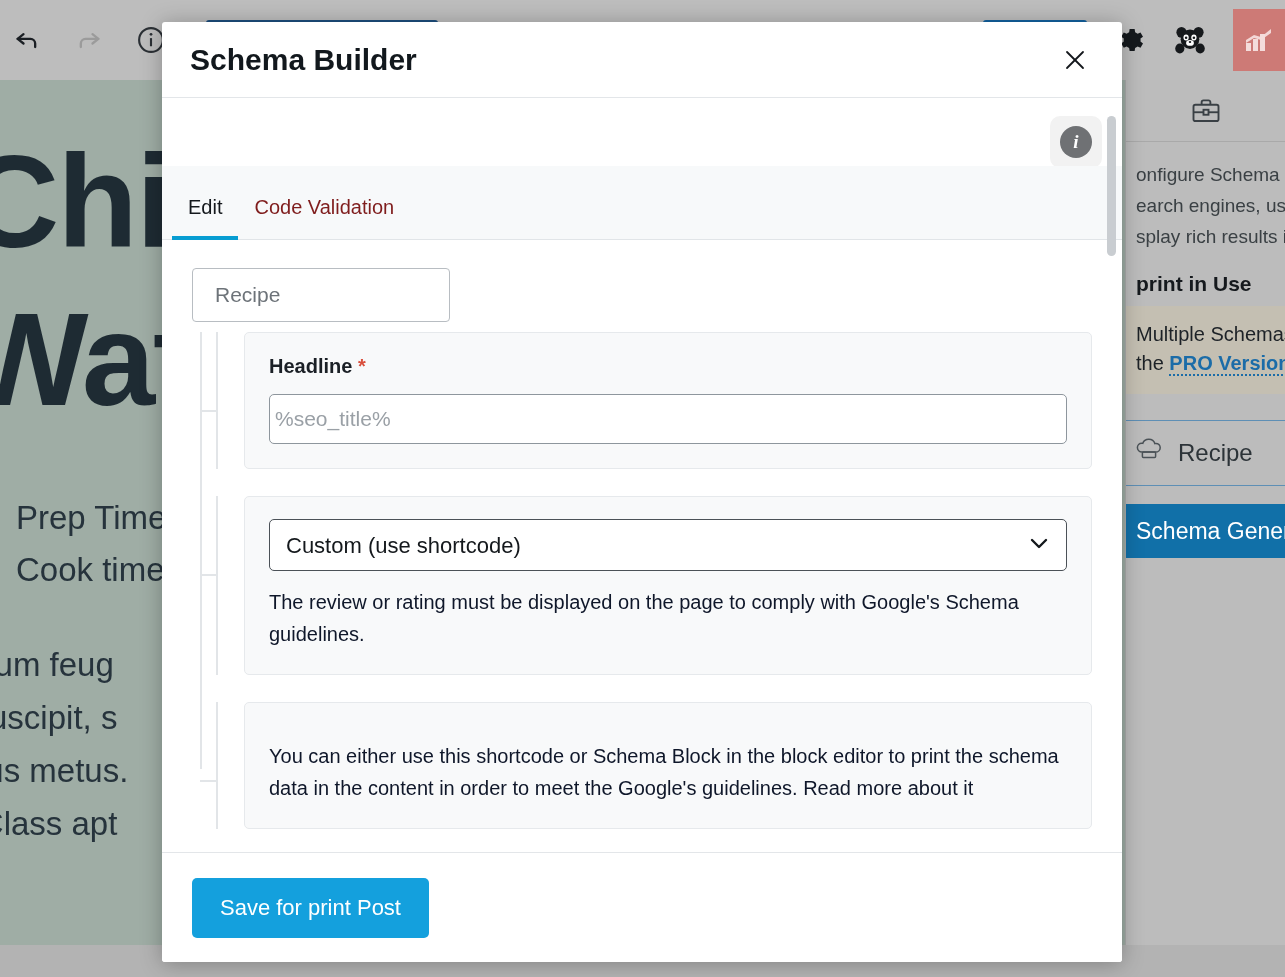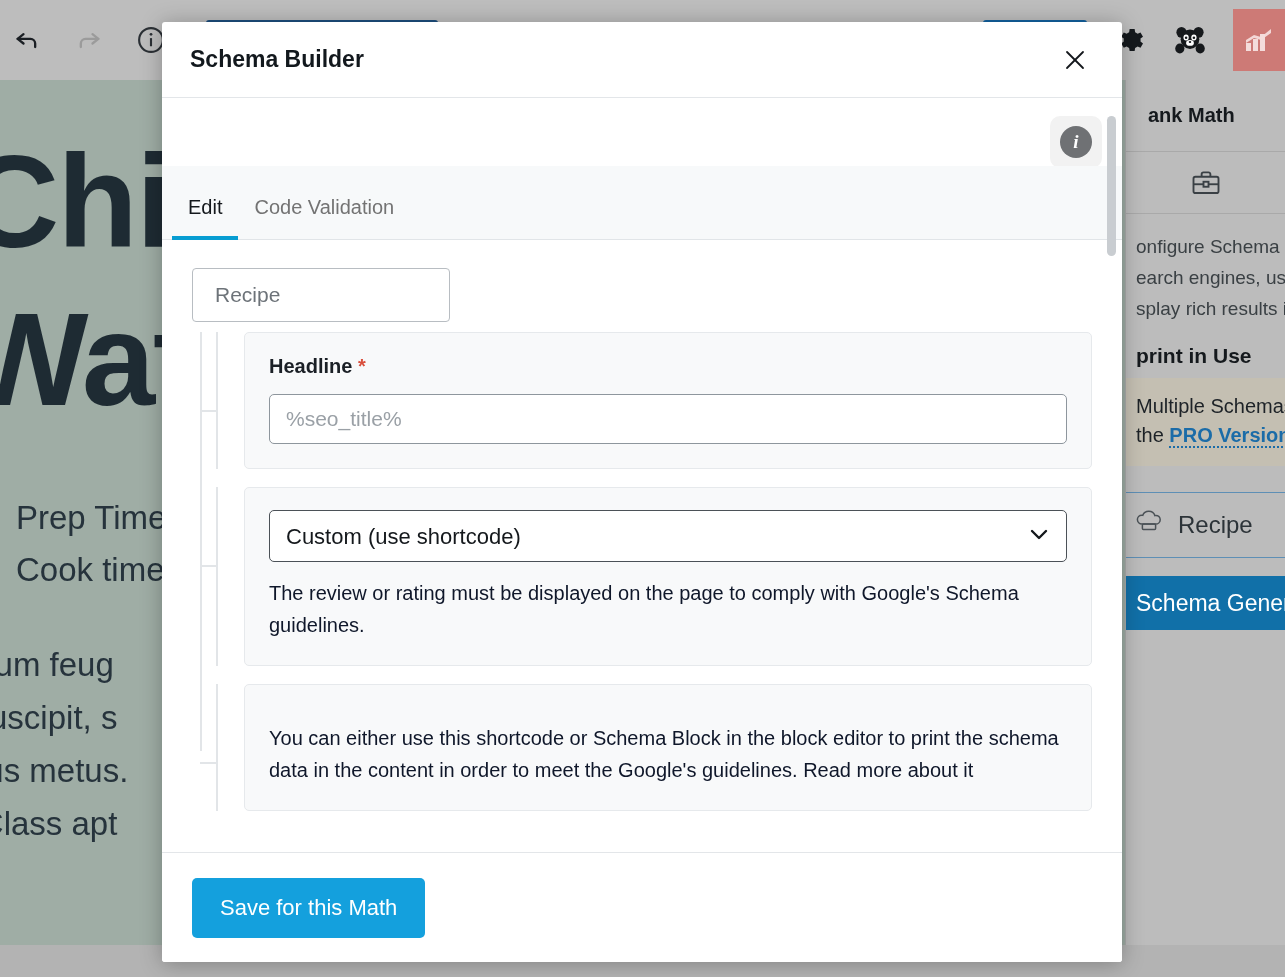--- a/index.html
+++ b/index.html
@@ -110,21 +110,21 @@
     position: absolute; top: 22px; left: 162px; width: 960px; height: 940px;
     background: #fff; border-radius: 3px;
     box-shadow: 0 2px 22px rgba(0,0,0,0.28);
     display: flex; flex-direction: column; overflow: hidden;
   }
   .modal-header {
     height: 76px; flex: 0 0 76px;
     display: flex; align-items: center; justify-content: space-between;
     padding: 0 30px 0 28px; border-bottom: 1px solid #e3e6e9;
   }
-  .modal-title { font-size: 23px; font-weight: 700; color: #12181d; }
+  .modal-title { font-size: 30px; font-weight: 700; color: #12181d; }
   .modal-close {
     width: 34px; height: 34px; display: flex; align-items: center; justify-content: center;
     cursor: pointer; color: #1a1f24;
   }
   .modal-body {
     flex: 1 1 auto; position: relative; overflow: hidden; background: #fff;
   }
   .info-badge-wrap {
     position: absolute; top: 18px; right: 20px; width: 52px; height: 52px;
     background: #f2f2f2; border-radius: 10px;
@@ -136,21 +136,21 @@
     font-family: "Liberation Serif", serif;
     display: flex; align-items: center; justify-content: center;
   }
 
   .tabs-bar {
     position: absolute; top: 68px; left: 0; right: 0; height: 74px;
     background: #f7f9fa; border-bottom: 1px solid #e1e5e8;
     display: flex; align-items: flex-end; padding-left: 10px;
   }
   .tab {
-    padding: 0 16px 20px 16px; font-size: 20px; color: #737373; cursor: pointer;
+    padding: 0 16px 20px 16px; font-size: 20px; color: #7f1d1d; cursor: pointer;
     position: relative;
   }
   .tab.active { color: #14181c; font-weight: 400; }
   .tab.active::after {
     content: ""; position: absolute; left: 0; right: 0; bottom: -1px;
     height: 4px; background: #079dd2;
   }
 
   .scroll-area {
     position: absolute; top: 142px; left: 0; right: 0; bottom: 0;
@@ -173,29 +173,29 @@
     content: ""; position: absolute; left: 0; top: 0; bottom: 0; width: 2px;
     background: #e2e5e8;
   }
   .branch::after {
     content: ""; position: absolute; left: -16px; top: 78px; width: 16px; height: 2px;
     background: #e2e5e8;
   }
 
   .field-card {
     background: #f8f9fa; border: 1px solid #e6e9ec; border-radius: 5px;
-    padding: 22px 24px 24px 24px; margin-bottom: 18px;
+    padding: 22px 24px 24px 24px; margin-bottom: 27px;
   }
   .field-label {
     font-size: 20px; font-weight: 700; color: #1b2026; margin-bottom: 16px;
   }
   .req { color: #d94f3d; font-weight: 700; }
   .text-input {
     width: 100%; height: 50px; border: 1px solid #8e969d; border-radius: 5px;
-    background: #fff; font-size: 21px; color: #b91c1c; padding: 0 16px;
+    background: #fff; font-size: 21px; color: #b91c1c; padding: 0 5px;
     font-family: "Liberation Sans", sans-serif;
   }
   .text-input::placeholder { color: #9aa0a6; }
   .select-wrap { position: relative; }
   .select-input {
     width: 100%; height: 52px; border: 1px solid #4b5157; border-radius: 5px;
     background: #fff; font-size: 22px; color: #14181c; padding: 0 64px 0 16px;
     appearance: none; font-family: "Liberation Sans", sans-serif;
   }
   .chevron {
@@ -298,21 +298,20 @@
     </ul>
     <div class="post-para">
       <div>tibulum feug</div>
       <div>or suscipit, s</div>
       <div>ximus metus.</div>
       <div>m. Class apt</div>
     </div>
   </div>
 
   <div class="sidebar">
-    <div class="sb-title">ank Math</div>
     <div class="sb-iconrow">
       <svg width="30" height="28" viewBox="0 0 24 22" fill="none" stroke="#3a4045" stroke-width="1.5">
         <rect x="2" y="6" width="20" height="13" rx="1.5"></rect>
         <path d="M8.5 6V4a1.5 1.5 0 0 1 1.5-1.5h4A1.5 1.5 0 0 1 15.5 4v2"></path>
         <line x1="2" y1="12" x2="22" y2="12"></line>
         <rect x="10" y="10" width="4" height="4" fill="#bcbcbc"></rect>
       </svg>
     </div>
     <div class="sb-desc">
       <div>onfigure Schema M</div>
@@ -402,15 +401,15 @@
 
       </div>
     </div>
 
     <div class="modal-scrollbar">
       <div class="thumb"></div>
     </div>
   </div>
 
   <div class="modal-footer">
-    <button class="save-btn">Save for this Math</button>
+    <button class="save-btn">Save for print Post</button>
   </div>
 </div>
 
 </body></html>

